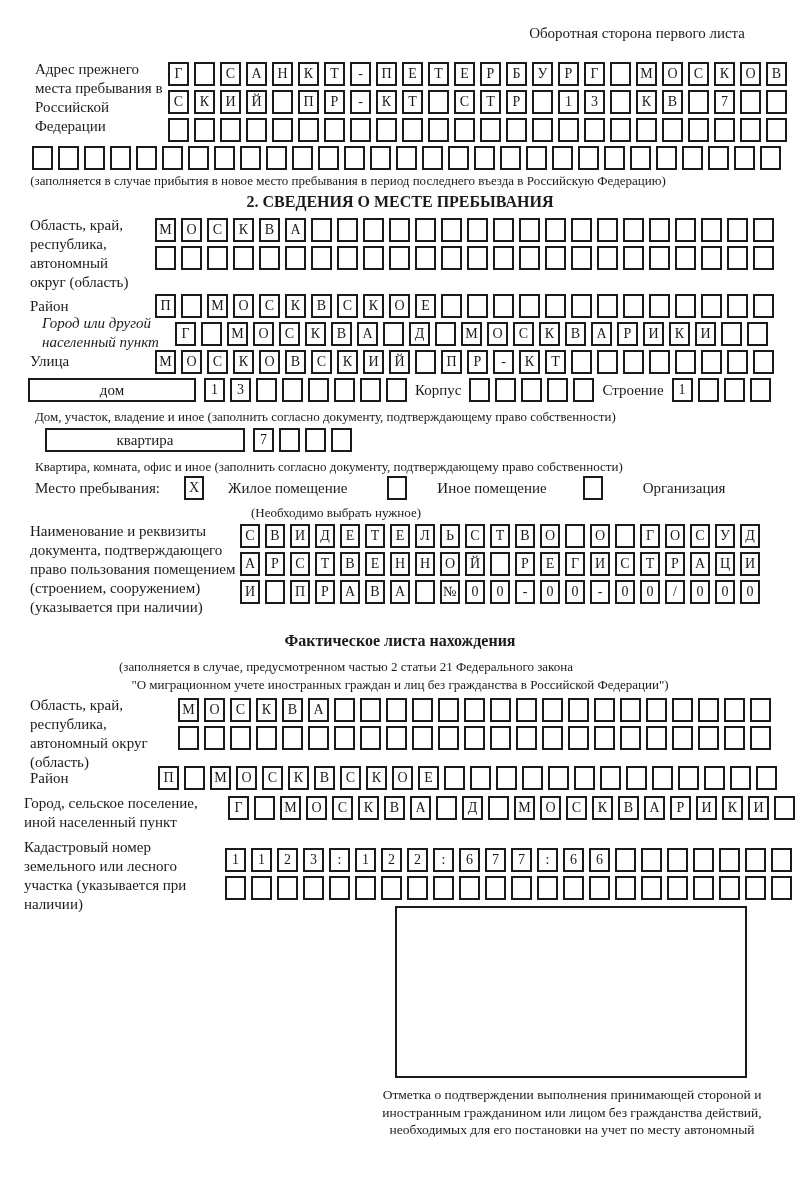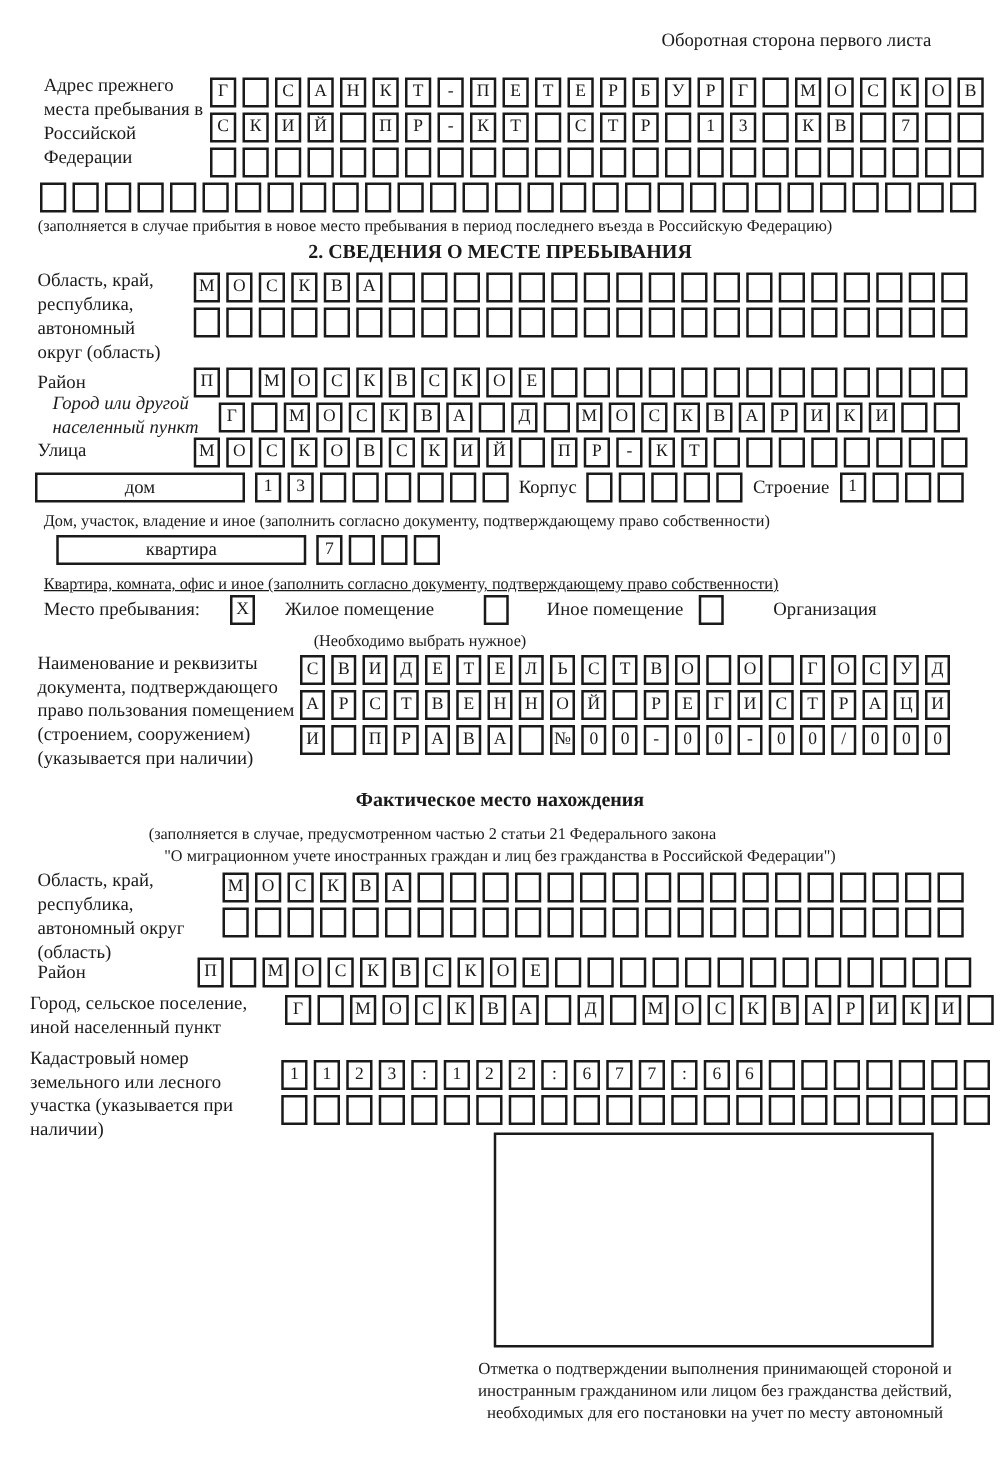--- a/index.html
+++ b/index.html
@@ -311,28 +311,28 @@
 
   <div class="abs hrow" style="top:428px;left:32px;padding-left:13px;">
     <div class="fbox" style="width:196px;">квартира</div>
     <div class="cells">
         <span class="cell">7</span>
         <span class="cell"></span>
         <span class="cell"></span>
         <span class="cell"></span>
       </div>
   </div>
-  <div class="abs note" style="top:458px;left:35px;width:760px;text-decoration:underline;">Квартира, комната, офис и иное (заполнить согласно документу, подтверждающему право собственности)</div>
+  <div class="abs note" style="top:458px;left:35px;width:760px;">Квартира, комната, офис и иное (заполнить согласно документу, подтверждающему право собственности)</div>
 
   <div class="abs hrow" style="top:476px;left:35px;gap:12px;">
     <span class="inline-lbl" style="margin-right:12px;">Место пребывания:</span>
     <span class="checkbox" style="margin-right:12px;">X</span>
     <span class="inline-lbl" style="margin-right:28px;">Жилое помещение</span>
     <span class="checkbox" style="margin-right:18px;"></span>
-    <span class="inline-lbl" style="">Иное помещение</span>
+    <span class="inline-lbl" style="margin-right:24px;">Иное помещение</span>
     <span class="checkbox" style="margin-right:28px;"></span>
     <span class="inline-lbl">Организация</span>
   </div>
   <div class="abs note center" style="top:504px;left:36px;width:600px;">(Необходимо выбрать нужное)</div>
 
   <div class="abs lbl" style="top:522px;left:30px;width:210px;">Наименование и реквизиты документа, подтверждающего право пользования помещением (строением, сооружением) (указывается при наличии)</div>
   <div class="abs cells doc" style="top:524px;left:240px;">
       <span class="cell">С</span>
       <span class="cell">В</span>
       <span class="cell">И</span>
@@ -395,21 +395,21 @@
       <span class="cell">0</span>
       <span class="cell">-</span>
       <span class="cell">0</span>
       <span class="cell">0</span>
       <span class="cell">/</span>
       <span class="cell">0</span>
       <span class="cell">0</span>
       <span class="cell">0</span>
     </div>
 
-  <div class="abs title center" style="top:632px;left:0;width:800px;">Фактическое место нахождения</div>
+  <div class="abs title center" style="top:632px;left:0;width:800px;">Фактическое листа нахождения</div>
   <div class="abs note center" style="top:658px;left:0;width:692px;">(заполняется в случае, предусмотренном частью 2 статьи 21 Федерального закона</div>
   <div class="abs note center" style="top:676px;left:0;width:800px;">"О миграционном учете иностранных граждан и лиц без гражданства в Российской Федерации")</div>
 
   <div class="abs lbl" style="top:696px;left:30px;width:140px;">Область, край, республика, автономный округ (область)</div>
   <div class="abs cells" style="top:698px;left:178px;">
       <span class="cell">М</span>
       <span class="cell">О</span>
       <span class="cell">С</span>
       <span class="cell">К</span>
       <span class="cell">В</span>

